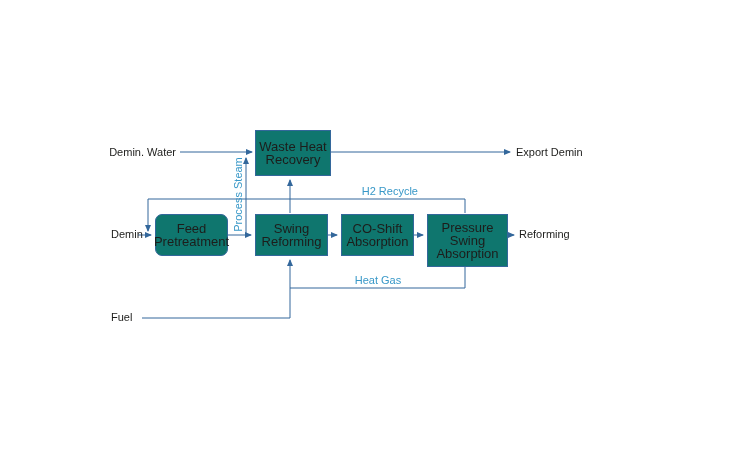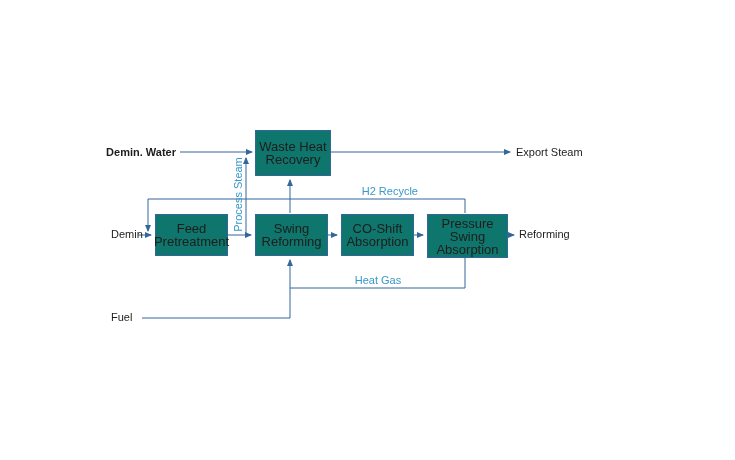--- a/index.html
+++ b/index.html
@@ -10,31 +10,31 @@
   svg.flows{position:absolute;left:0;top:0;z-index:1;}
   svg.flows path{stroke:#33679b;stroke-width:1;fill:none;}
   #arrowhead-shape{fill:#33679b;stroke:none;}
 
   .box{
     position:absolute;box-sizing:border-box;border:1px solid #33679b;background:#0f766e;
     display:flex;align-items:center;justify-content:center;text-align:center;
     font-size:13px;line-height:13px;color:#1d1d1b;z-index:2;padding:2px;
   }
   .box-whr{left:255px;top:130px;width:76px;height:46px;}
-  .box-fp {left:155px;top:214px;width:73px;height:42px;}
+  .box-fp {left:155px;top:214px;width:73px;height:42px;border-radius:7px;}
   .box-sr {left:255px;top:214px;width:73px;height:42px;}
   .box-cs {left:341px;top:214px;width:73px;height:42px;}
-  .box-psa{left:427px;top:214px;width:81px;height:44px;}
+  .box-psa{left:427px;top:214px;width:81px;height:53px;}
 
   .lbl{
     position:absolute;font-size:11px;line-height:13px;color:#1d1d1b;
     white-space:nowrap;z-index:2;
   }
   .stream{color:#3898c8;}
-  .lbl-demin  {left:106px;top:146px;width:70px;text-align:right;font-weight:bold;}
+  .lbl-demin  {left:106px;top:146px;width:70px;text-align:right;}
   .lbl-export {left:516px;top:146px;}
   .lbl-feed   {left:111px;top:228px;}
   .lbl-hydrogen{left:519px;top:228px;}
   .lbl-fuel   {left:111px;top:311px;}
   .lbl-h2rec  {left:338px;top:185px;width:80px;text-align:right;white-space:nowrap;}
   .lbl-purge  {left:338px;top:274px;width:80px;text-align:center;white-space:nowrap;}
   .lbl-procsteam{
     left:193px;top:188px;width:90px;text-align:center;
     transform:rotate(-90deg);transform-origin:center center;
   }
@@ -76,21 +76,21 @@
     <span>Swing Reforming</span>
   </div>
   <div class="box box-cs">
     <span>CO-Shift Absorption</span>
   </div>
   <div class="box box-psa">
     <span>Pressure Swing Absorption</span>
   </div>
 
   <div class="lbl lbl-demin">Demin. Water</div>
-  <div class="lbl lbl-export">Export Steam</div>
+  <div class="lbl lbl-export">Export Demin</div>
   <div class="lbl lbl-feed">Demin</div>
   <div class="lbl lbl-hydrogen">Reforming</div>
   <div class="lbl lbl-fuel">Fuel</div>
 
   <div class="lbl stream lbl-procsteam">Process Steam</div>
   <div class="lbl stream lbl-h2rec">H2 Recycle</div>
   <div class="lbl stream lbl-purge">Heat Gas</div>
 
 </div>
 

